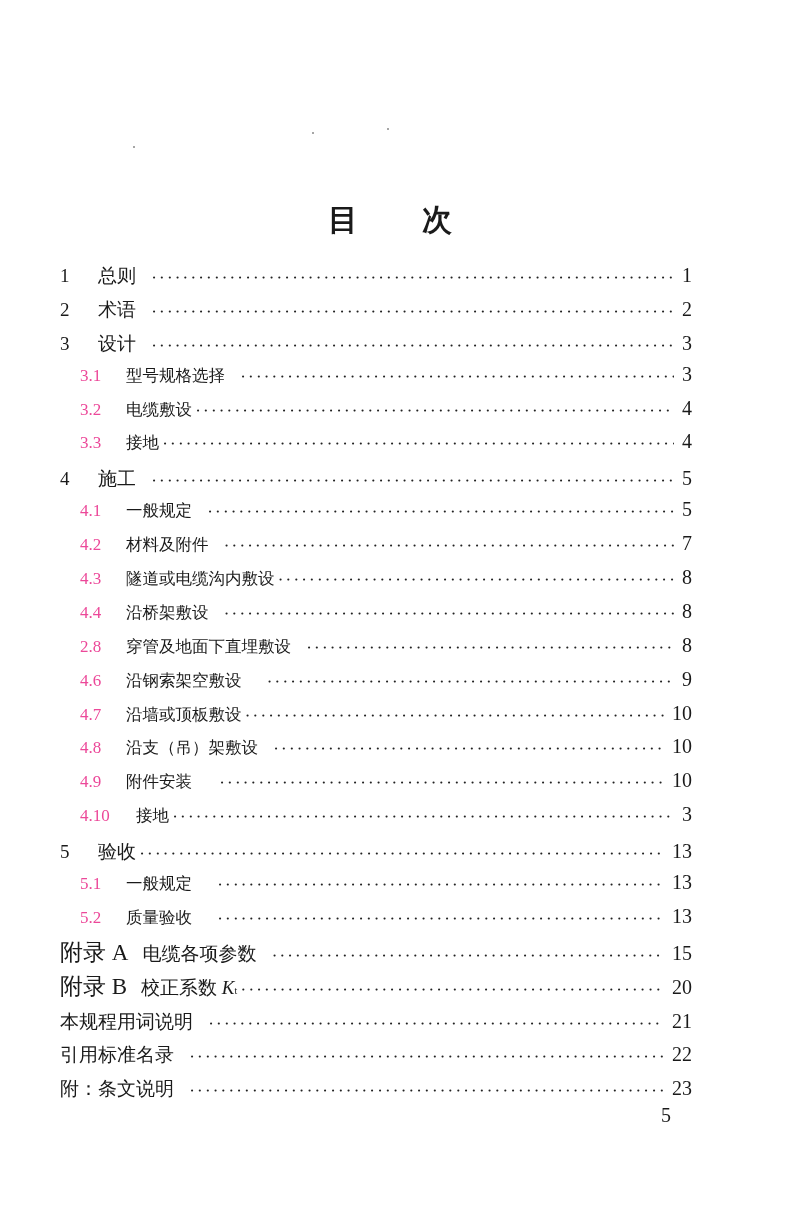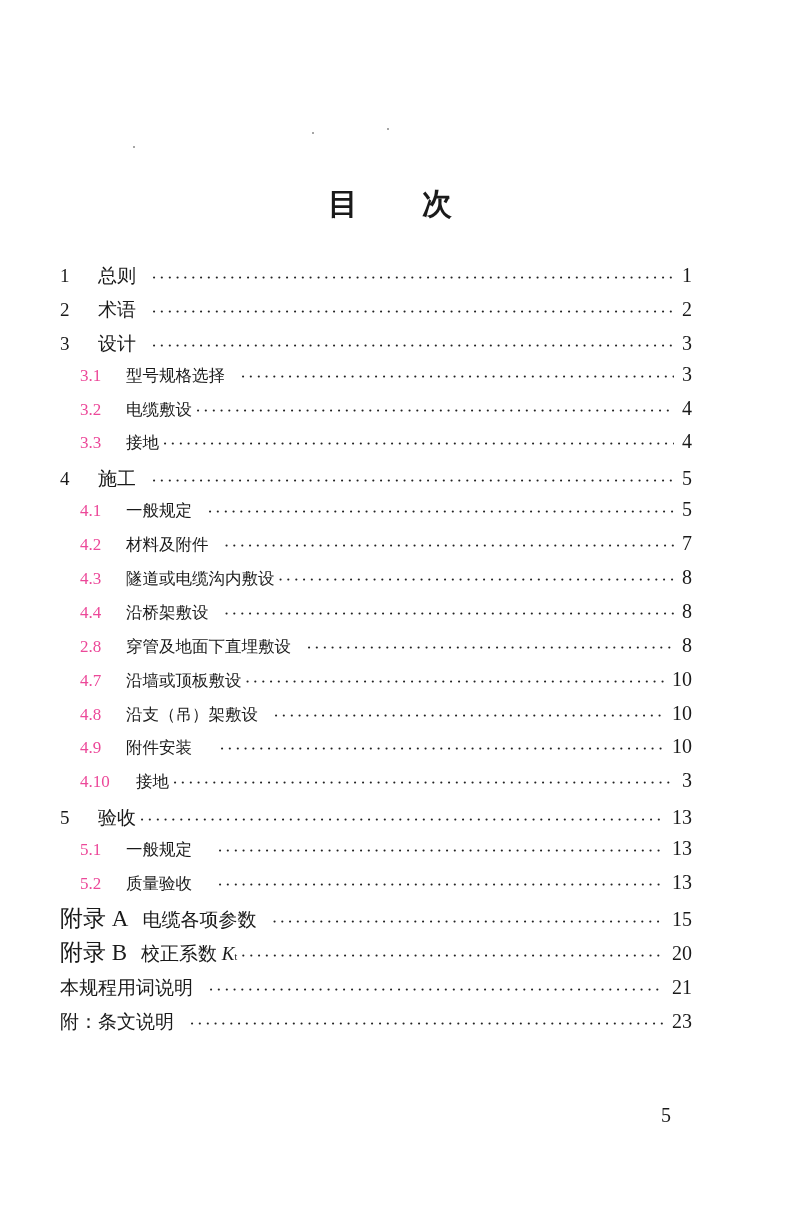--- a/index.html
+++ b/index.html
@@ -17,21 +17,21 @@
     }
     .speck {
       position: absolute;
       width: 2px;
       height: 2px;
       background: #888;
       border-radius: 50%;
     }
     .title {
       position: absolute;
-      top: 164px;
+      top: 180px;
       left: 0;
       width: 780px;
       text-align: center;
       font-size: 30px;
       letter-spacing: 0;
     }
     .title span {
       display: inline-block;
     }
     .title .gap {
@@ -213,20 +213,26 @@
     <span class="page">8</span>
   </li>
 
   <li class="toc-row l2">
     <span class="num">2.8</span>
     <span class="label pad">穿管及地面下直埋敷设</span>
     <span class="leader"></span>
     <span class="page">8</span>
   </li>
 
+  <li class="toc-row l2">
+    <span class="num">4.6</span>
+    <span class="label" style="margin-right:22px;">沿钢索架空敷设</span>
+    <span class="leader"></span>
+    <span class="page">9</span>
+  </li>
 
   <li class="toc-row l2">
     <span class="num">4.7</span>
     <span class="label">沿墙或顶板敷设</span>
     <span class="leader"></span>
     <span class="page">10</span>
   </li>
 
   <li class="toc-row l2">
     <span class="num">4.8</span>
@@ -284,19 +290,24 @@
     <span class="leader"></span>
     <span class="page">20</span>
   </li>
 
   <li class="toc-row app">
     <span class="label pad">本规程用词说明</span>
     <span class="leader"></span>
     <span class="page">21</span>
   </li>
   <li class="toc-row app">
+    <span class="label pad">引用标准名录</span>
+    <span class="leader"></span>
+    <span class="page">22</span>
+  </li>
+  <li class="toc-row app">
     <span class="label pad">附：条文说明</span>
     <span class="leader"></span>
     <span class="page">23</span>
   </li>
 </ul>
 
 <div class="page-number">5</div>
 
 </body></html>

